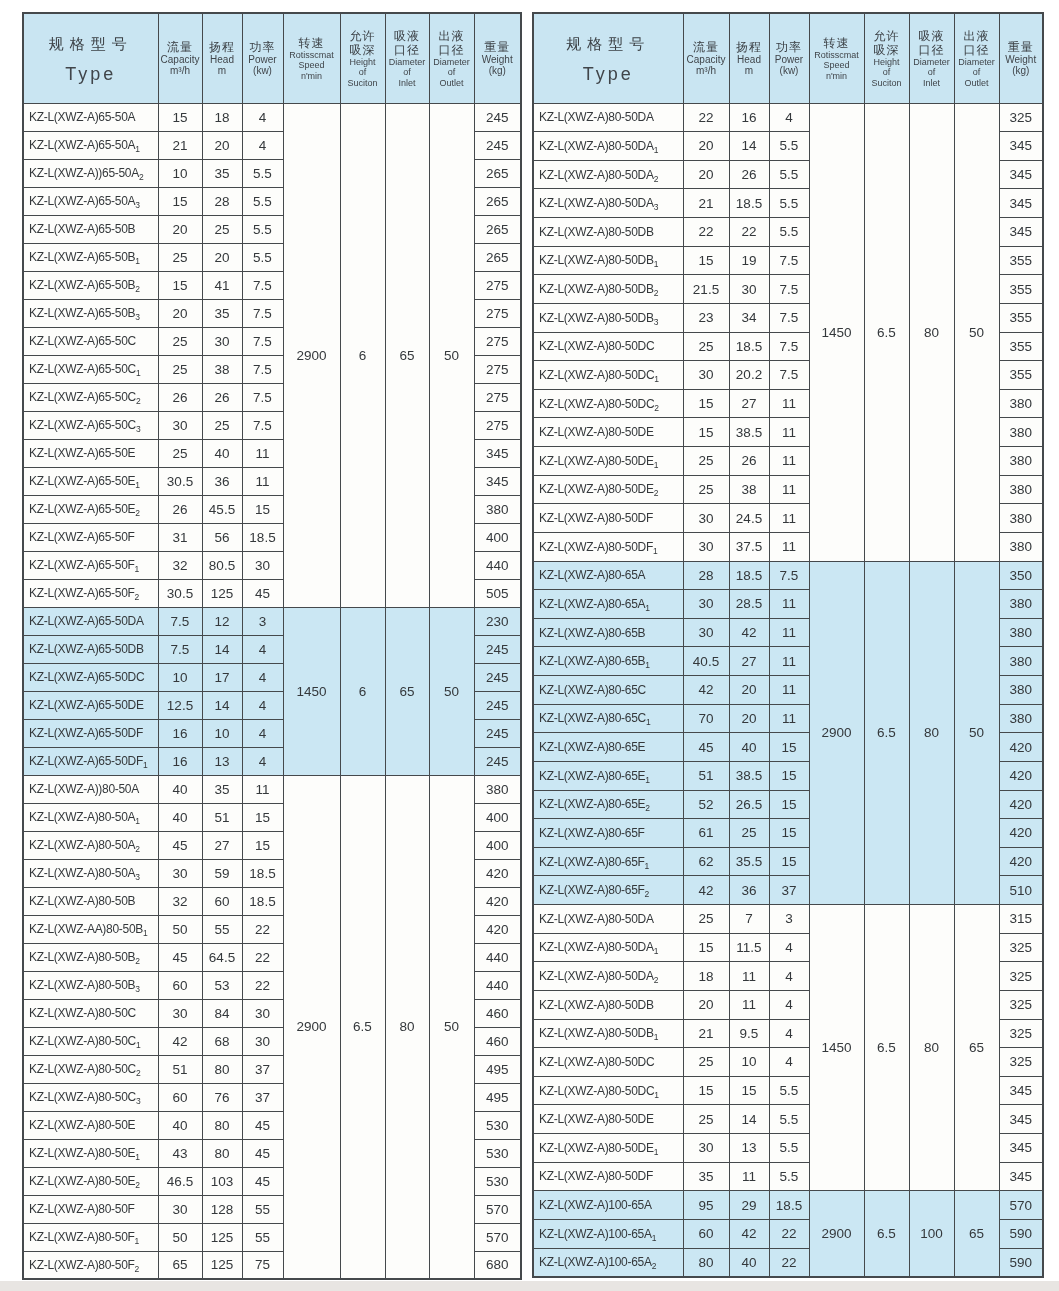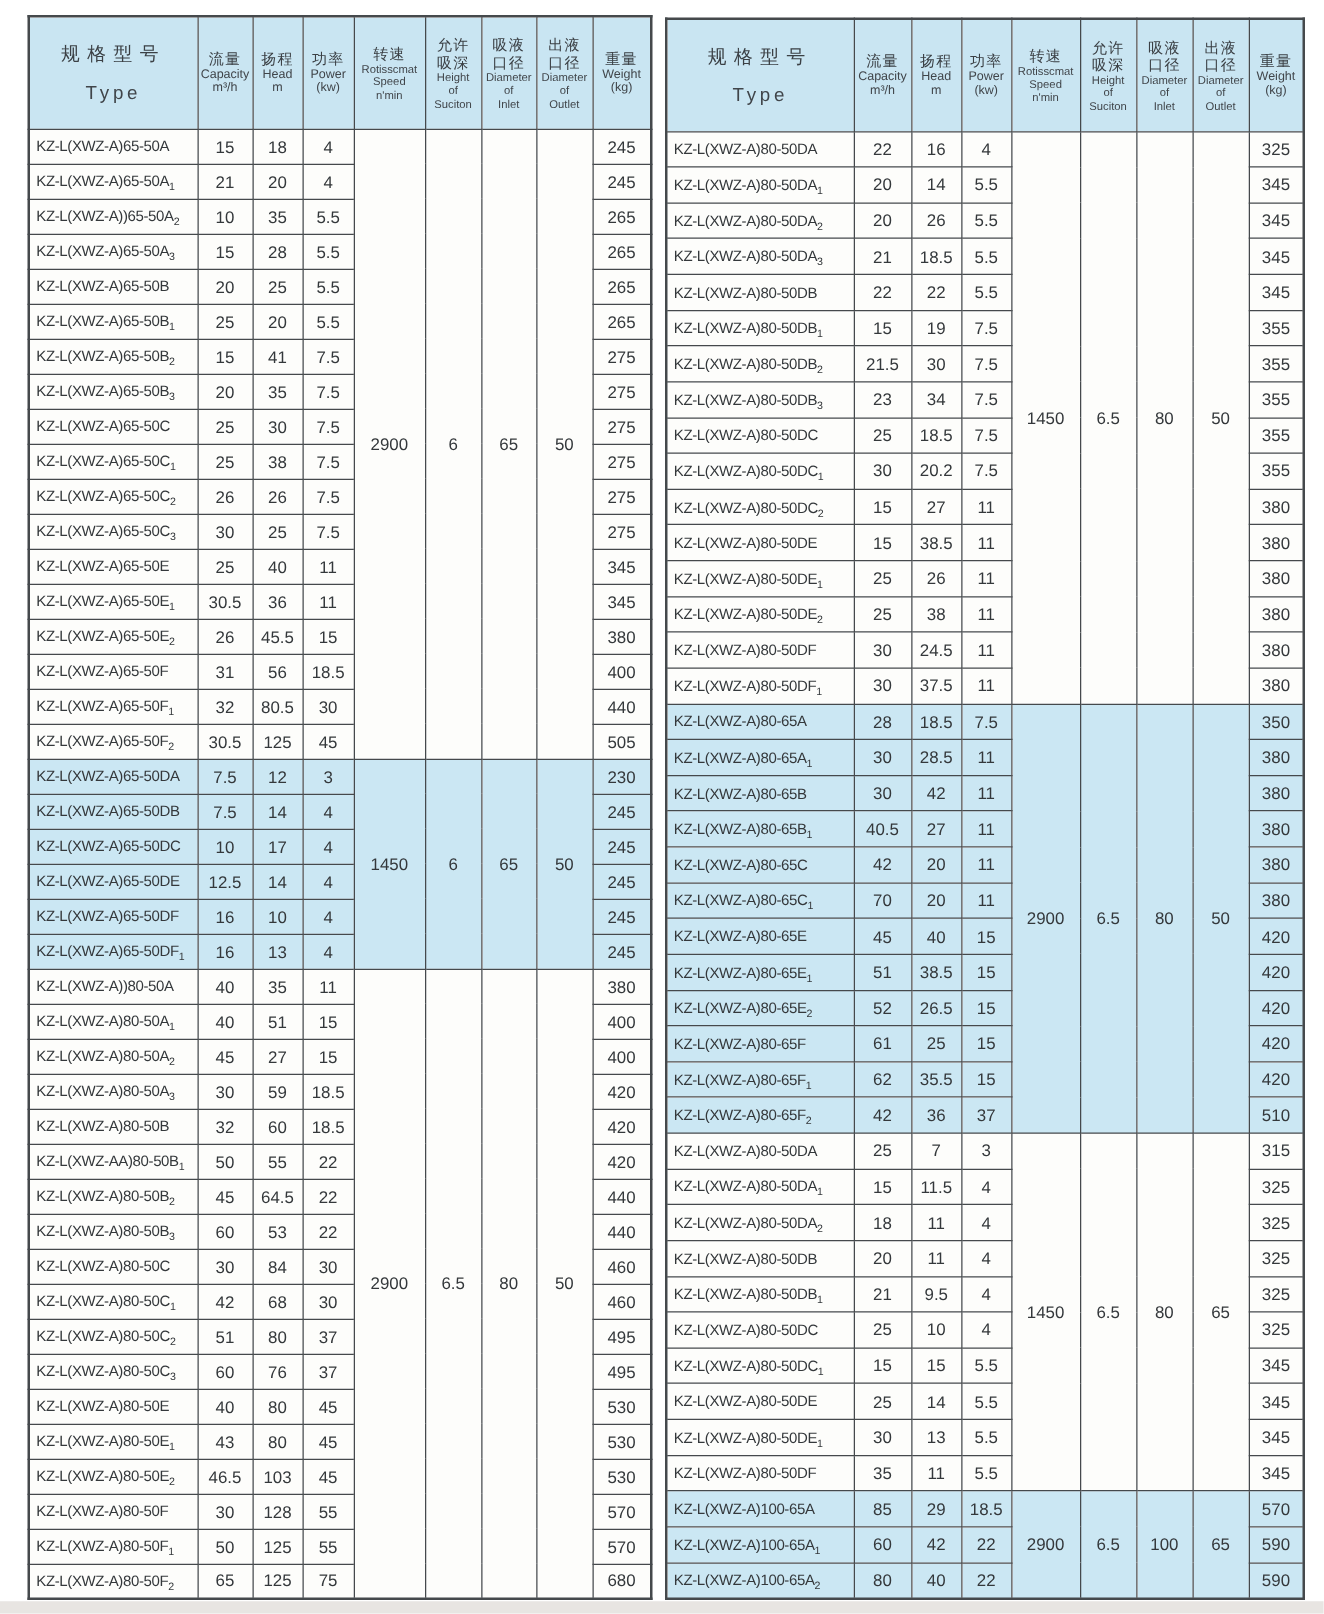--- a/index.html
+++ b/index.html
@@ -12,37 +12,37 @@
     --footer-strip:#e8e5e2;
   }
   *{box-sizing:border-box;}
   html,body{margin:0;padding:0;}
   body{
     width:1059px;height:1291px;position:relative;
     background:var(--page-bg);
     font-family:"Liberation Sans",sans-serif;
     color:var(--text);
   }
-  .page{display:flex;gap:10px;padding:12px 0 0 22px;align-items:flex-end;}
+  .page{display:flex;gap:10px;padding:12px 0 0 22px;align-items:flex-start;}
   table{
     border-collapse:collapse;table-layout:fixed;
     height:1266px;border:2px solid var(--border);
   }
   #tableL{width:498px;}
   #tableR{width:510px;}
   th,td{border:1px solid var(--border);overflow:hidden;padding:0;}
   thead tr{height:90px;}
   tbody tr{height:28px;}
   th{background:var(--header-bg);font-weight:normal;vertical-align:middle;}
   td{background:var(--cell-bg);vertical-align:middle;}
   tr.hl td{background:var(--highlight-bg);}
   .cn{font-size:12px;line-height:14px;letter-spacing:1px;color:#3b4045;}
   .en{font-size:10px;line-height:11.5px;color:#40454a;}
   .th-type .cn{font-size:15px;letter-spacing:6px;margin-bottom:18px;}
-  .th-type .en{font-size:15px;letter-spacing:3px;}
+  .th-type .en{font-size:18px;letter-spacing:3px;}
   .th-small .en{font-size:9px;line-height:10.5px;}
   .td-model{font-size:12px;text-align:left;padding-left:5px;white-space:nowrap;letter-spacing:-0.3px;}
   .td-num{font-size:13.5px;text-align:center;}
   sub{font-size:8.5px;line-height:0;}
   .edge-strip{position:absolute;left:0;top:1281px;width:1059px;height:10px;background:var(--footer-strip);}
 </style>
 </head>
 <body>
 
 <div class="page">
@@ -763,21 +763,21 @@
         </tr>
         <tr>
           <td class="td-model"><span>KZ-L(XWZ-A)80-50DF</span></td>
           <td class="td-num">35</td>
           <td class="td-num">11</td>
           <td class="td-num">5.5</td>
           <td class="td-num">345</td>
         </tr>
         <tr class="hl">
           <td class="td-model"><span>KZ-L(XWZ-A)100-65A</span></td>
-          <td class="td-num">85</td>
+          <td class="td-num">95</td>
           <td class="td-num">29</td>
           <td class="td-num">18.5</td>
           <td class="td-num td-merged" rowspan="3">2900</td>
           <td class="td-num td-merged" rowspan="3">6.5</td>
           <td class="td-num td-merged" rowspan="3">100</td>
           <td class="td-num td-merged" rowspan="3">65</td>
           <td class="td-num">570</td>
         </tr>
         <tr class="hl">
           <td class="td-model"><span>KZ-L(XWZ-A)100-65A</span><sub>1</sub></td>

